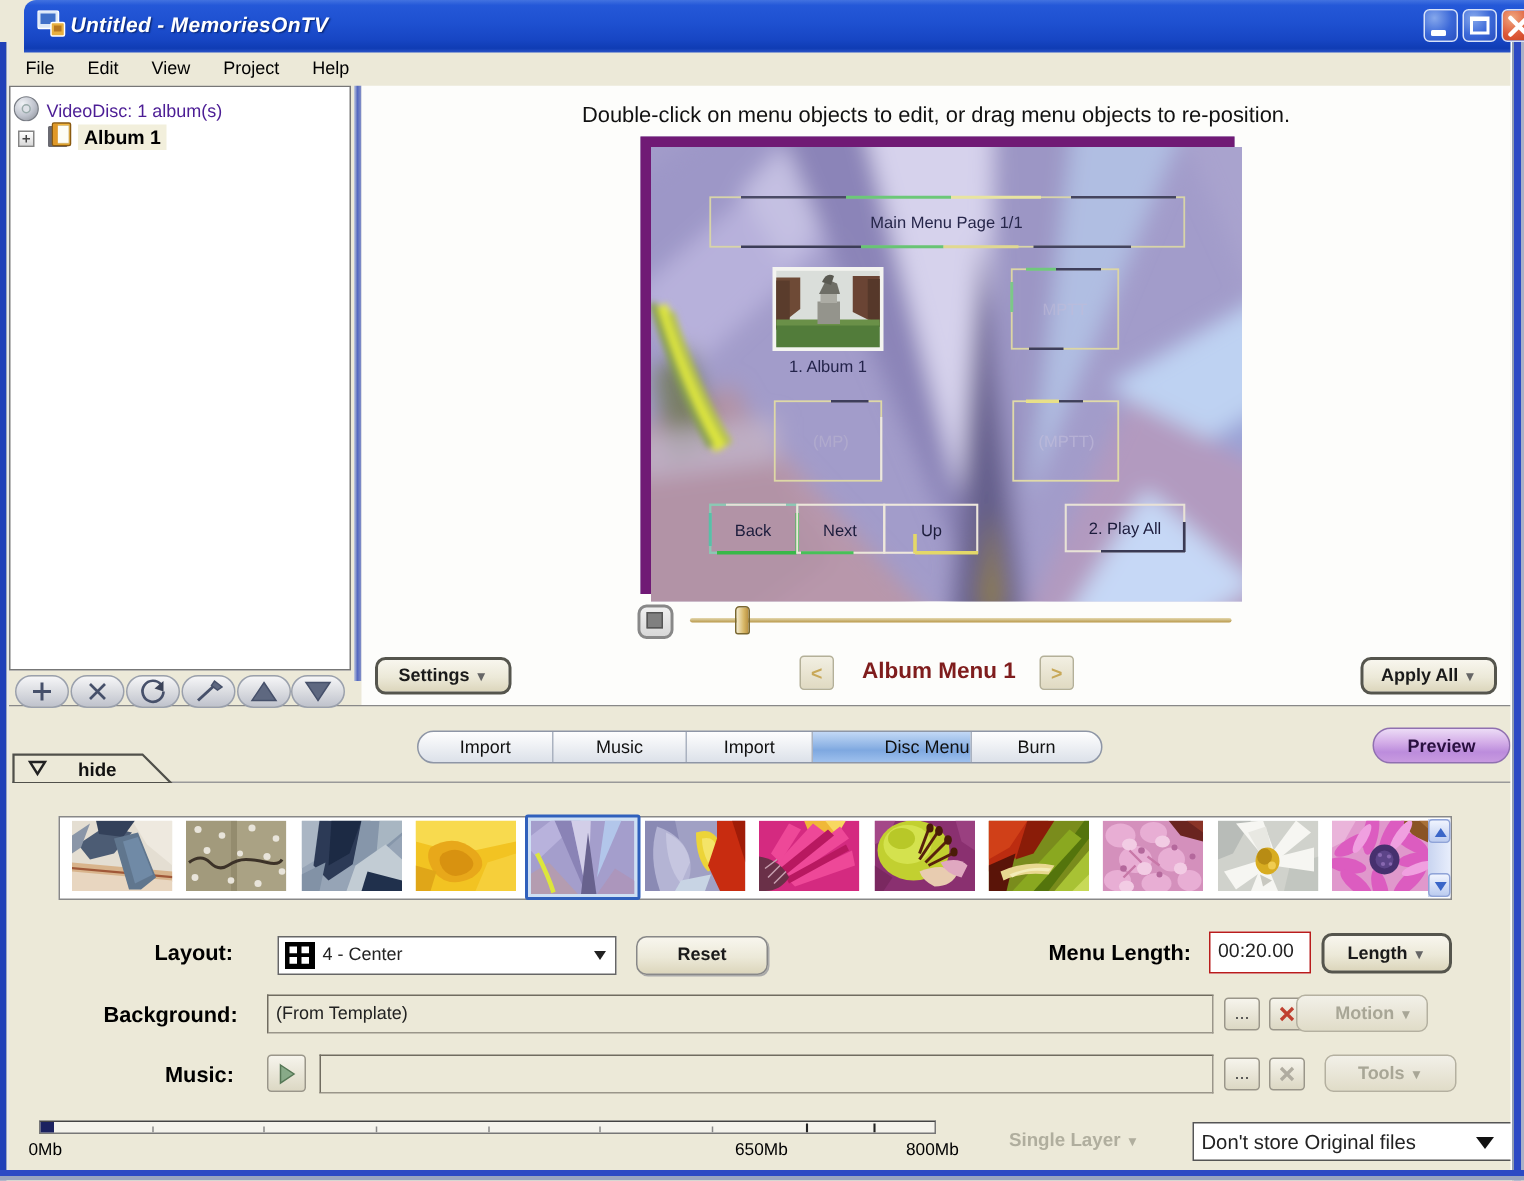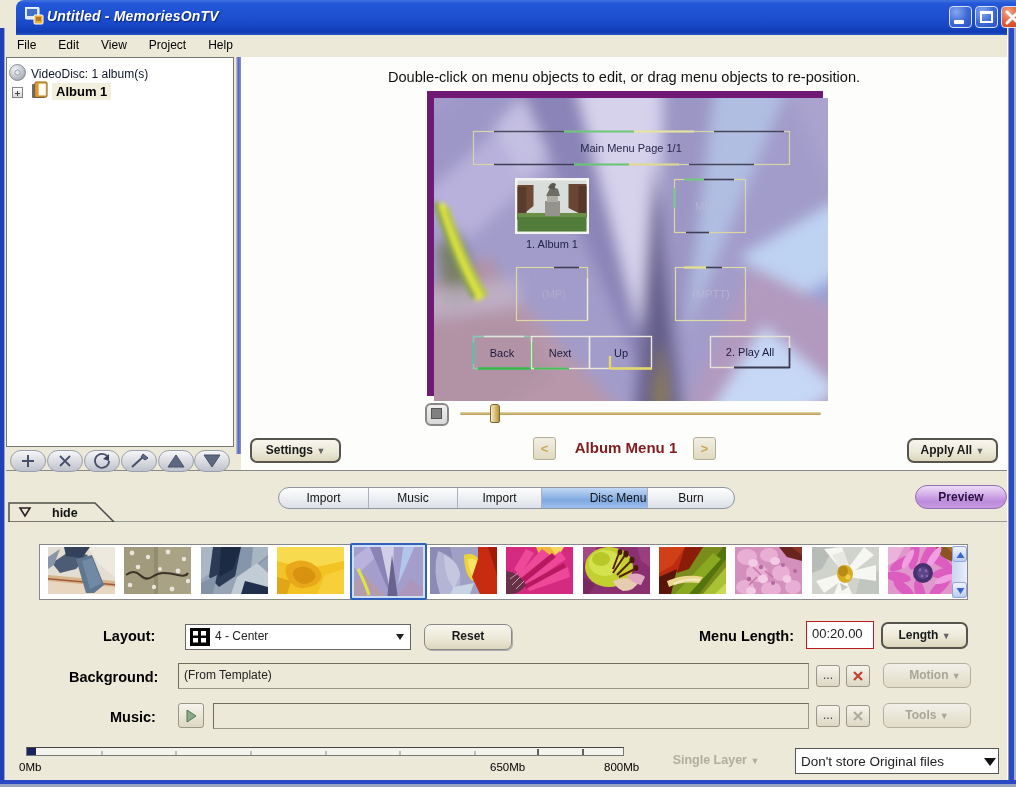--- a/index.html
+++ b/index.html
@@ -98,21 +98,21 @@
       <defs>
         <radialGradient id="cdg" cx="0.35" cy="0.3" r="0.9">
           <stop offset="0" stop-color="#f0f2f6"></stop>
           <stop offset="0.55" stop-color="#c0c4ce"></stop>
           <stop offset="1" stop-color="#8c9098"></stop>
         </radialGradient>
       </defs>
       <circle cx="8.5" cy="8.5" r="8" fill="url(#cdg)" stroke="#787c84" stroke-width="0.8"></circle>
       <circle cx="8.5" cy="8.5" r="2.6" fill="#dfe2e8" stroke="#9aa"></circle>
     </svg>
-  <div style="position:absolute;left:24px;top:9px;font-size:12px;color:#0f172a;">VideoDisc: 1 album(s)</div>
+  <div style="position:absolute;left:24px;top:9px;font-size:12px;color:#4c1d95;">VideoDisc: 1 album(s)</div>
   <div style="position:absolute;left:5px;top:29px;width:11px;height:11px;border:1px solid #848484;background:linear-gradient(180deg,#fff,#d8d8d8);"><svg width="9" height="9" viewBox="0 0 9 9">
         <path d="M2 4.5 H7 M4.5 2 V7" stroke="#444" stroke-width="1"></path>
       </svg></div>
   <svg style="position:absolute;left:23px;top:22px" width="21" height="21" viewBox="0 0 21 21">
       <rect x="2" y="4" width="13" height="14" rx="1" fill="#6a6a72"></rect>
       <rect x="5" y="2" width="12" height="15" rx="1" fill="#f8b838" stroke="#8a5a10"></rect>
       <rect x="8" y="3.5" width="8" height="12" fill="#fdfdf6" stroke="#c8a860" stroke-width="0.5"></rect>
       <rect x="5.5" y="2.5" width="3" height="14" fill="#e09828"></rect>
     </svg>
   <div style="position:absolute;left:45px;top:25px;font-size:13px;font-weight:bold;color:#000;background:#f2efdc;padding:1px 4px;">Album 1</div>
@@ -513,21 +513,21 @@
   <div class="lbl" style="left:699px;top:628px;">Menu Length:</div>
   <div class="field" style="left:806px;top:621px;width:68px;height:28px;background:#fff;border:1px solid #b91c1c;font-size:13px;">00:20.00</div>
   <div class="xpbtn" style="left:881px;top:622px;width:87px;height:27px;line-height:23px;border-width:2px;">Length <span style="font-size:9px;color:#666;">▼</span></div>
 
   <div class="lbl" style="left:69px;top:669px;">Background:</div>
   <div class="field" style="left:178px;top:663px;width:631px;height:26px;">(From Template)</div>
   <div class="smallbtn" style="left:816px;top:665px;">...</div>
   <div class="smallbtn" style="left:846px;top:665px;"><svg width="14" height="14" viewBox="0 0 14 14" style="margin-top:3px;">
         <path d="M3 3 L11 11 M11 3 L3 11" stroke="#c04030" stroke-width="2.2"></path>
       </svg></div>
-  <div class="disbtn" style="left:883px;top:663px;padding-left:16px;">Motion <span style="font-size:9px;">▼</span></div>
+  <div class="disbtn" style="left:864px;top:663px;padding-left:16px;">Motion <span style="font-size:9px;">▼</span></div>
 
   <div class="lbl" style="left:110px;top:709px;">Music:</div>
   <div class="smallbtn" style="left:178px;top:703px;width:26px;height:25px;"><svg width="16" height="16" viewBox="0 0 16 16" style="margin-top:4px;">
         <path d="M4 2 L13 8 L4 14 Z" fill="#88aa88" stroke="#557755"></path>
       </svg></div>
   <div class="field" style="left:213px;top:703px;width:596px;height:26px;"></div>
   <div class="smallbtn" style="left:816px;top:705px;">...</div>
   <div class="smallbtn" style="left:846px;top:705px;"><svg width="14" height="14" viewBox="0 0 14 14" style="margin-top:3px;">
         <path d="M3 3 L11 11 M11 3 L3 11" stroke="#b0aca0" stroke-width="2.2"></path>
       </svg></div>
@@ -549,18 +549,18 @@
         <g stroke="#222" stroke-width="1.4">
           <line x1="511" y1="1" x2="511" y2="7"></line>
           <line x1="556" y1="1" x2="556" y2="7"></line>
         </g>
       </svg>
   </div>
   <div style="position:absolute;left:13px;top:16px;font-size:11.5px;">0Mb</div>
   <div style="position:absolute;left:484px;top:16px;font-size:11.5px;">650Mb</div>
   <div style="position:absolute;left:598px;top:16px;font-size:11.5px;">800Mb</div>
   <div style="position:absolute;left:654px;top:4px;width:112px;height:24px;text-align:center;line-height:22px;font-size:12.5px;font-weight:bold;color:#b0ae9e;">Single Layer <span style="font-size:9px;">▼</span></div>
-  <div class="field" style="left:789px;top:3px;width:204px;height:26px;background:#fff;border:1px solid #555;font-size:13.5px;padding-top:5px;">Don't store Original files<span style="position:absolute;left:188px;top:9px;width:0;height:0;border-left:6px solid transparent;border-right:6px solid transparent;border-top:8px solid #111;"></span></div>
+  <div class="field" style="left:789px;top:3px;width:222px;height:26px;background:#fff;border:1px solid #555;font-size:13.5px;padding-top:5px;">Don't store Original files<span style="position:absolute;left:188px;top:9px;width:0;height:0;border-left:6px solid transparent;border-right:6px solid transparent;border-top:8px solid #111;"></span></div>
 </div>
 
 <div id="edgeL"></div>
 <div id="edgeR"></div>
 <div id="edgeB"></div>
 
 </body></html>

